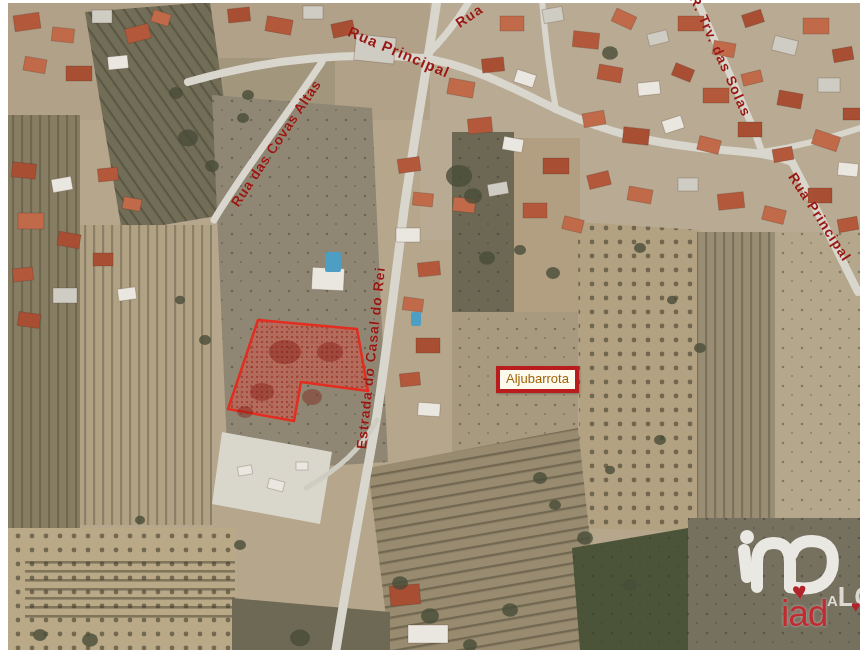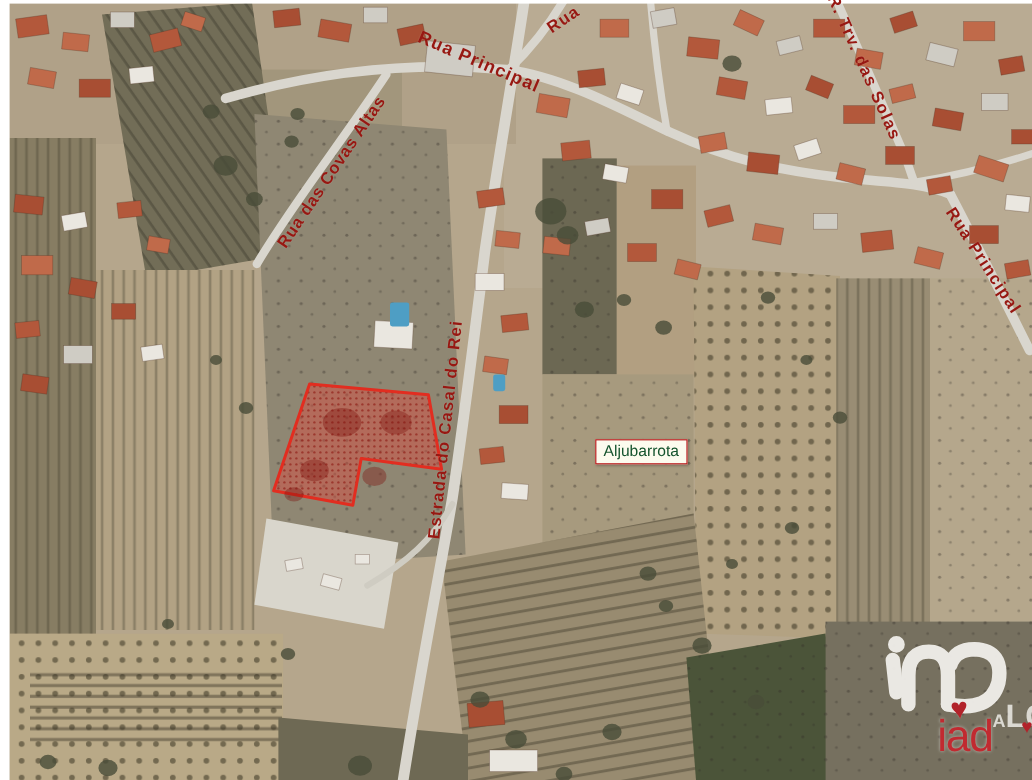--- a/index.html
+++ b/index.html
@@ -17,21 +17,21 @@
   }
   #lbl-rua-principal-top{left:349px;top:22px;transform:rotate(23deg);font-size:15px;}
   #lbl-rua-top{left:457px;top:16px;transform:rotate(-34deg);}
   #lbl-covas{left:234px;top:197px;transform:rotate(-56deg);letter-spacing:.6px;}
   #lbl-estrada{left:361px;top:441px;transform:rotate(-84deg);}
   #lbl-solas{left:694px;top:-12px;transform:rotate(66deg);letter-spacing:1.2px;}
   #lbl-rua-principal-right{left:792px;top:166px;transform:rotate(57deg);}
   
   .place-label{
     position:absolute;left:496px;top:366px;
-    background:#fcfbee;border:1px solid #b91c1c;color:#14532d;
+    background:#fcfbee;border:4px solid #b91c1c;color:#a16207;
     font-size:13px;padding:2px 6px 3px 6px;line-height:1.1;
     box-shadow:1px 1px 2px rgba(0,0,0,.25);
     text-align:center;
   }
   
   .logo-mark{position:absolute;left:733px;top:524px;width:118px;height:88px;}
   .logo-heart{
     position:absolute;left:792px;top:579px;font-size:25px;line-height:1;
     color:#b2232a;transform:rotate(-5deg);text-shadow:0 0 1px rgba(255,255,255,.4);
   }

